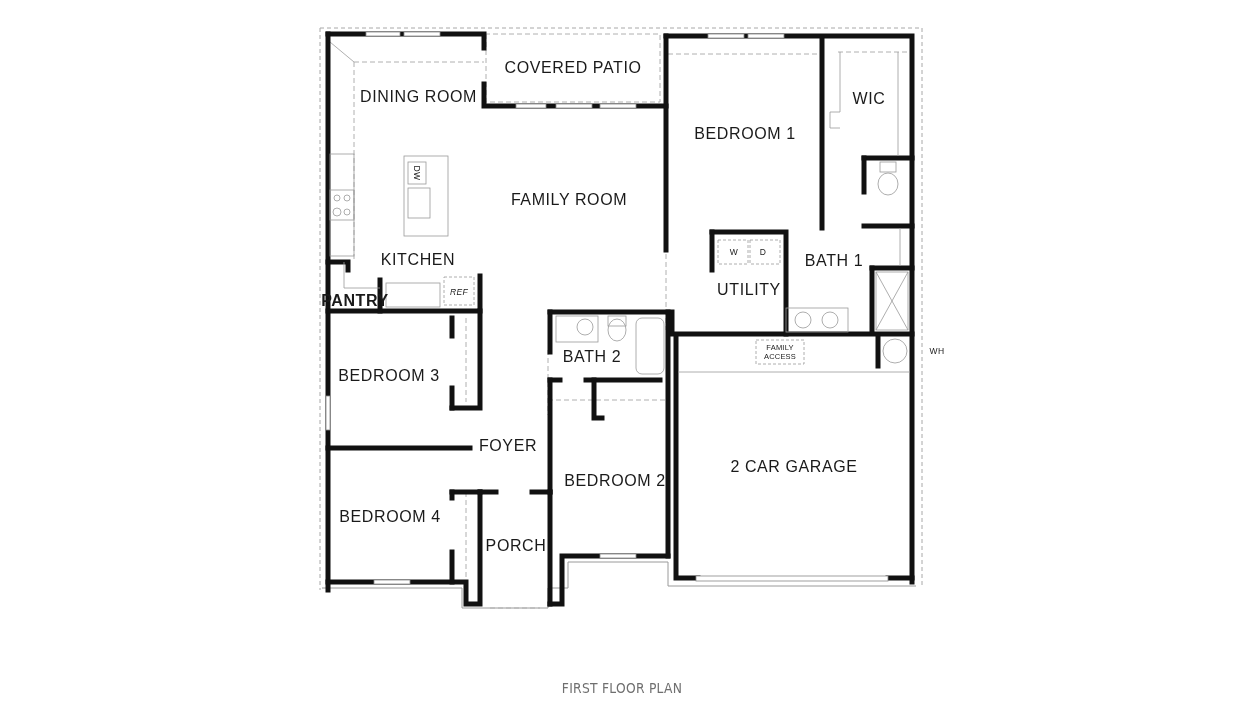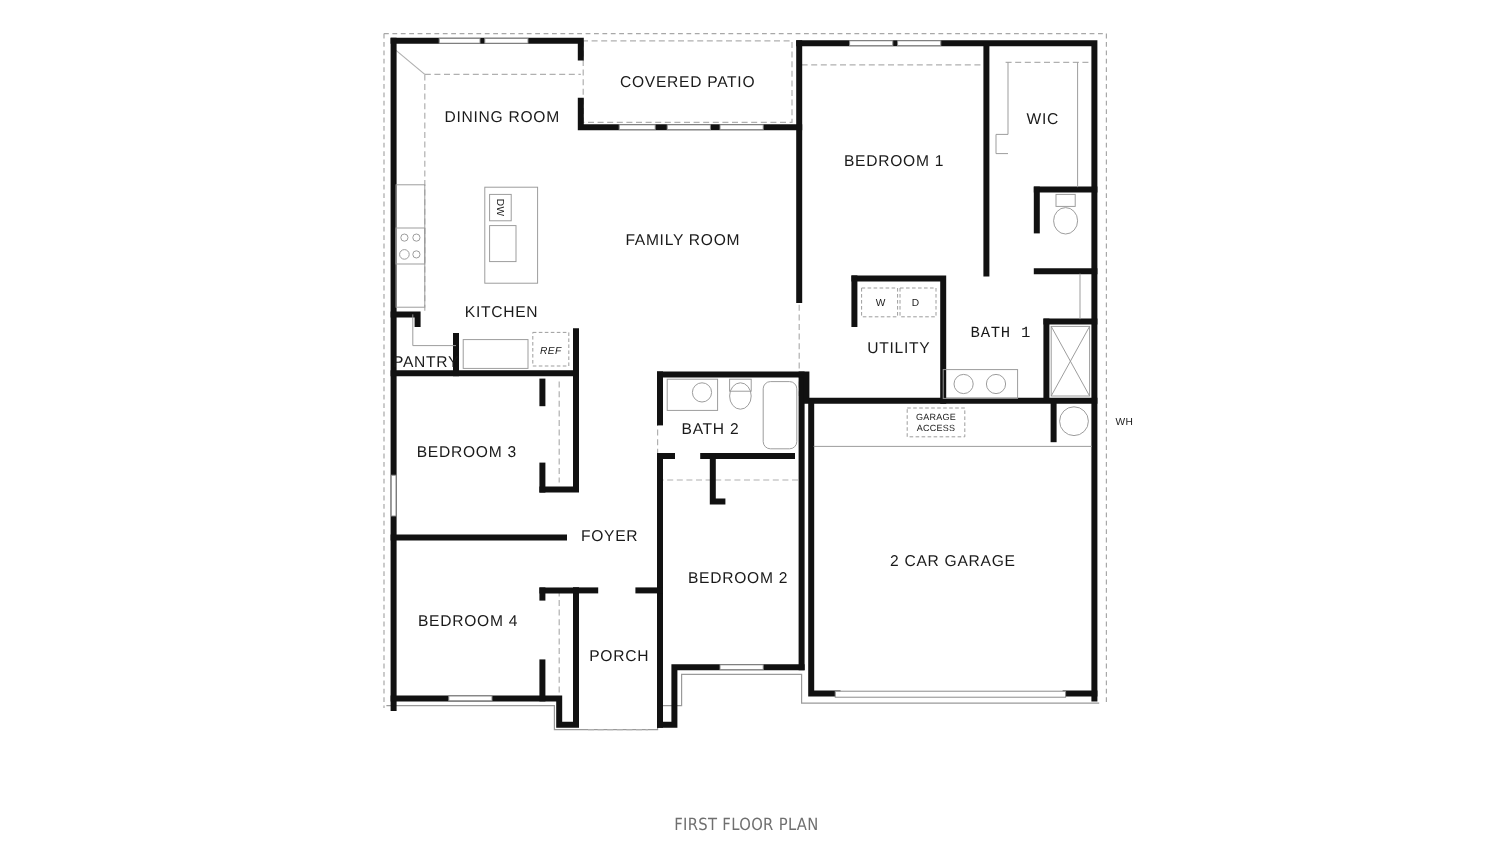--- a/index.html
+++ b/index.html
@@ -1,18 +1,18 @@
 <!DOCTYPE html>
 <html><head>
 <meta charset="utf-8">
 <style>
   html, body { margin:0; padding:0; background:#ffffff; }
   body { width:1244px; height:720px; position:relative; overflow:hidden; font-family:"Liberation Sans", sans-serif; }
   #plan { position:absolute; left:0; top:0; }
-  .room-label { position:absolute; font-family:"Liberation Sans", sans-serif; font-size:13px; color:#1a1a1a; letter-spacing:0.6px; white-space:nowrap; transform:translate(-50%,-50%); }
+  .room-label { position:absolute; font-family:"Liberation Sans", sans-serif; font-size:16px; color:#1a1a1a; letter-spacing:0.6px; white-space:nowrap; transform:translate(-50%,-50%); }
   .small-label { font-size:8.5px; letter-spacing:0.3px; }
   .tiny-label { font-size:7.5px; letter-spacing:0.2px; line-height:9px; text-align:center; }
   #caption { position:absolute; left:0; width:1244px; top:680px; text-align:center; font-family:"DejaVu Sans", sans-serif; font-size:14px; color:#6f6f6f; letter-spacing:0.3px; transform:scaleX(0.88); }
 </style>
 </head>
 <body>
 
 <svg id="plan" width="1244" height="720" viewBox="0 0 1244 720" xmlns="http://www.w3.org/2000/svg">
 
   <g fill="none" stroke="#a8a8a8" stroke-width="1" stroke-dasharray="4,3">
@@ -143,36 +143,36 @@
     <path d="M678 372 H910"></path>
     <circle cx="895" cy="351" r="12"></circle>
     <rect x="756" y="340" width="48" height="24" stroke-dasharray="3,2"></rect>
   </g>
 </svg>
 
 <div class="room-label" style="left:408px;top:97px;padding-left:21px;">DINING ROOM</div>
 <div class="room-label" style="left:573px;top:68px;">COVERED PATIO</div>
 <div class="room-label" style="left:569px;top:200px;">FAMILY ROOM</div>
 <div class="room-label" style="left:418px;top:260px;">KITCHEN</div>
-<div class="room-label" style="left:355px;top:301px;">PANTRY</div>
+<div class="room-label" style="left:355px;top:301px;font-weight:bold;">PANTRY</div>
 <div class="room-label" style="left:745px;top:134px;">BEDROOM 1</div>
 <div class="room-label" style="left:869px;top:99px;">WIC</div>
-<div class="room-label" style="left:834px;top:277px;font-family:Liberation Mono, monospace;">BATH 1</div>
+<div class="room-label" style="left:834px;top:261px;">BATH 1</div>
 <div class="room-label" style="left:749px;top:290px;">UTILITY</div>
 <div class="room-label" style="left:592px;top:357px;">BATH 2</div>
 <div class="room-label" style="left:615px;top:481px;">BEDROOM 2</div>
 <div class="room-label" style="left:389px;top:376px;">BEDROOM 3</div>
 <div class="room-label" style="left:390px;top:517px;">BEDROOM 4</div>
 <div class="room-label" style="left:508px;top:446px;">FOYER</div>
 <div class="room-label" style="left:516px;top:546px;">PORCH</div>
 <div class="room-label" style="left:794px;top:467px;">2 CAR GARAGE</div>
 
 <div class="room-label small-label" style="left:417px;top:173px;transform:translate(-50%,-50%) rotate(90deg);">DW</div>
 <div class="room-label small-label" style="left:459px;top:292px;font-style:italic;">REF</div>
 <div class="room-label small-label" style="left:734px;top:252px;">W</div>
 <div class="room-label small-label" style="left:763px;top:252px;">D</div>
 <div class="room-label small-label" style="left:937px;top:351px;">WH</div>
 <div class="room-label tiny-label" style="left:780px;top:352px;">
-  <div>GARAGE</div>
+  <div>FAMILY</div>
   <div>ACCESS</div>
 </div>
 
 <div id="caption">FIRST FLOOR PLAN</div>
 
 </body></html>

